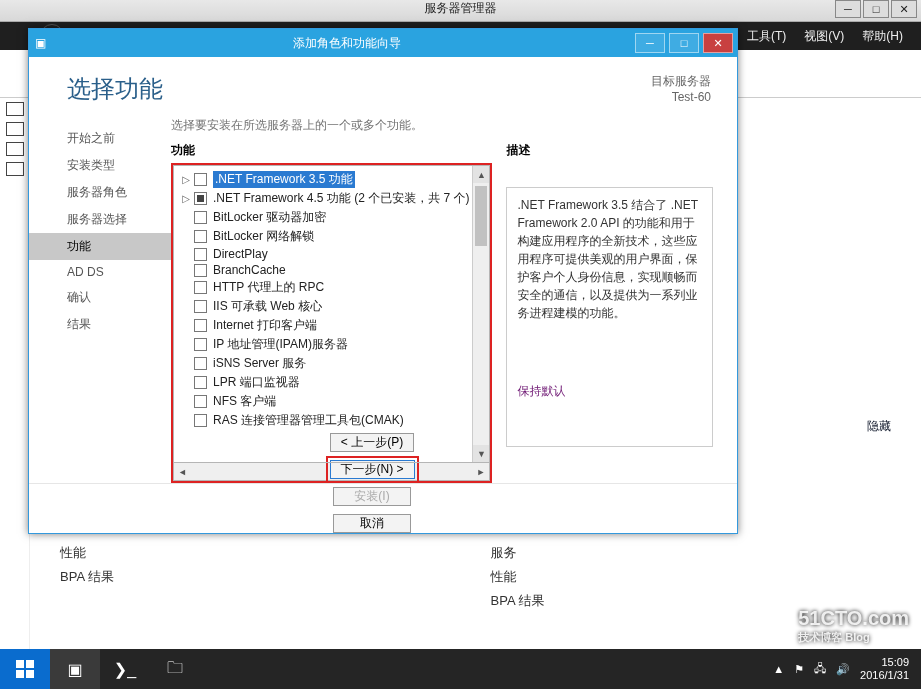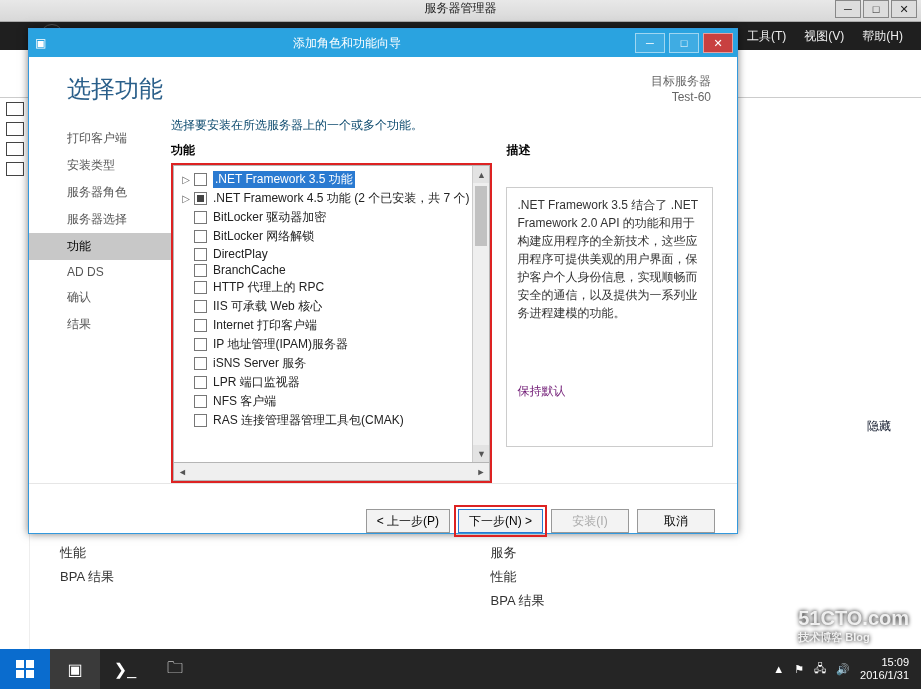--- a/index.html
+++ b/index.html
@@ -45,21 +45,21 @@
 .wizard-header { padding:16px 26px 6px 38px; display:flex; align-items:flex-start; }
 .wizard-header h1 { font-size:24px; font-weight:300; color:#2a5f8a; }
 .wizard-header .target { margin-left:auto; text-align:right; font-size:12px; color:#666; }
 
 .wizard-body { flex:1; display:flex; padding:6px 24px 0 0; overflow:hidden; }
 .wizard-nav { width:142px; padding:8px 0 0 0; font-size:12px; }
 .wizard-nav .nav-item { padding:5px 10px 5px 38px; color:#555; cursor:default; }
 .wizard-nav .nav-item.active { background:#c8c8c8; color:#000; }
 
 .wizard-content { flex:1; display:flex; flex-direction:column; font-size:12px; }
-.prompt { margin:0 0 8px 0; color:#0c4a6e; }
+.prompt { margin:0 0 8px 0; color:#737373; }
 .cols { flex:1; display:flex; gap:14px; min-height:0; }
 .col-left { flex:1.1; display:flex; flex-direction:column; }
 .col-right { flex:0.9; }
 .label { font-weight:bold; margin-bottom:4px; }
 
 .feature-box { border:2px solid #d22; flex:1; display:flex; flex-direction:column; background:#fff; }
 .feature-list { flex:1; overflow:hidden; position:relative; border:1px solid #b5b5b5; }
 .feature-list .scroll-v { position:absolute; right:0; top:0; bottom:0; width:17px; background:#efefef; border-left:1px solid #ccc;}
 .feature-list .scroll-v .thumb { position:absolute; left:2px; right:2px; top:20px; height:60px; background:#c1c1c1;}
 .feature-list .scroll-v .arr { position:absolute; left:0; right:0; height:17px; display:flex; align-items:center; justify-content:center; font-size:9px; color:#555; background:#e3e3e3;}
@@ -71,21 +71,21 @@
 .feature-list li .chk.sq::after{content:"";width:7px;height:7px;background:#444;}
 .feature-list li.selected .txt { background:#2a7ad1; color:#fff; padding:0 2px; }
 .feature-hscroll { height:18px; border:1px solid #b5b5b5; border-top:none; display:flex; align-items:center; background:#efefef;}
 .feature-hscroll .harr{width:17px;text-align:center;font-size:9px;color:#555;}
 .feature-hscroll .htrack{flex:1;position:relative;}
 .feature-hscroll .hthumb{position:absolute;left:35%;width:30px;top:2px;bottom:2px;background:#c1c1c1;}
 
 .desc-box { border:1px solid #ccc; padding:8px 10px; height:260px; font-size:12px; color:#333; line-height:1.5; position:relative;margin-top:28px;}
 .keep-default { color:#701a75; margin-top:60px; }
 
-.wizard-footer { height:50px; display:flex; align-items:flex-end; justify-content:flex-end; gap:8px; padding-right:22px; border-top:1px solid #e6e6e6;}
+.wizard-footer { height:50px; display:flex; align-items:center; justify-content:flex-end; gap:8px; padding-right:22px; border-top:1px solid #e6e6e6;flex-direction:column;}
 .wizard-footer button { height:24px; padding:0 10px; font-size:12px; border:1px solid #999; background:#f3f3f3; min-width:78px;}
 .wizard-footer button:disabled { color:#aaa; }
 .wizard-footer button.primary-hi { outline:2px solid #d22; outline-offset:2px; border:1px solid #2a7ad1; }
 
 
 .watermark { position:absolute; right:12px; bottom:44px; color:rgba(255,255,255,.85); font-size:20px; font-weight:bold; text-shadow:0 0 4px #000;}
 .watermark .sub{font-size:11px;}
 </style>
 </head>
 <body>
@@ -146,21 +146,21 @@
   <div class="wizard-header">
     <h1>选择功能</h1>
     <div class="target">
       <div>目标服务器</div>
       <div>Test-60</div>
     </div>
   </div>
 
   <div class="wizard-body">
     <div class="wizard-nav" id="wizard-nav">
-        <div class="nav-item">打印客户端</div>
+        <div class="nav-item">开始之前</div>
         <div class="nav-item">安装类型</div>
         <div class="nav-item">服务器角色</div>
         <div class="nav-item">服务器选择</div>
         <div class="nav-item active">功能</div>
         <div class="nav-item">AD DS</div>
         <div class="nav-item">确认</div>
         <div class="nav-item">结果</div>
       </div>
     <div class="wizard-content">
       <div class="prompt">选择要安装在所选服务器上的一个或多个功能。</div>

